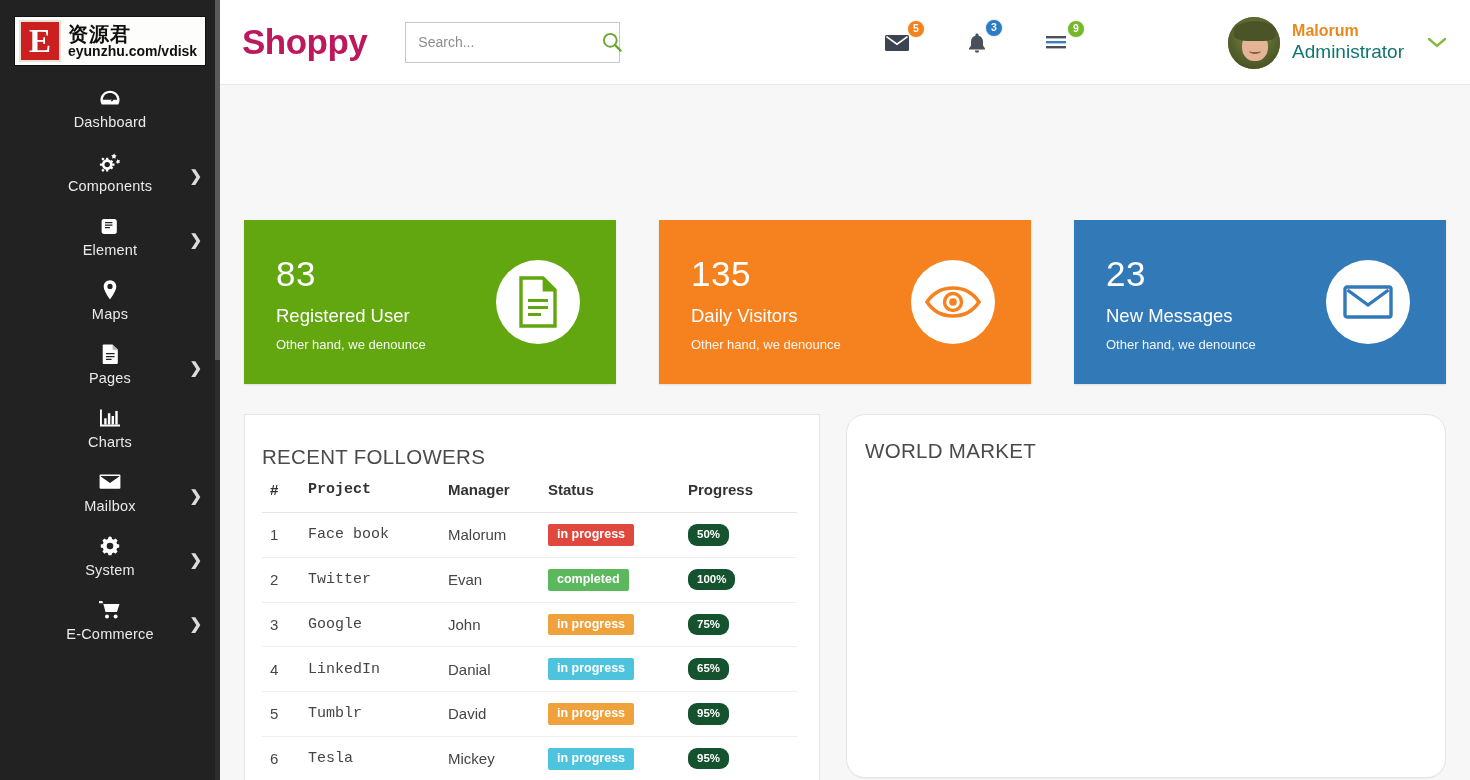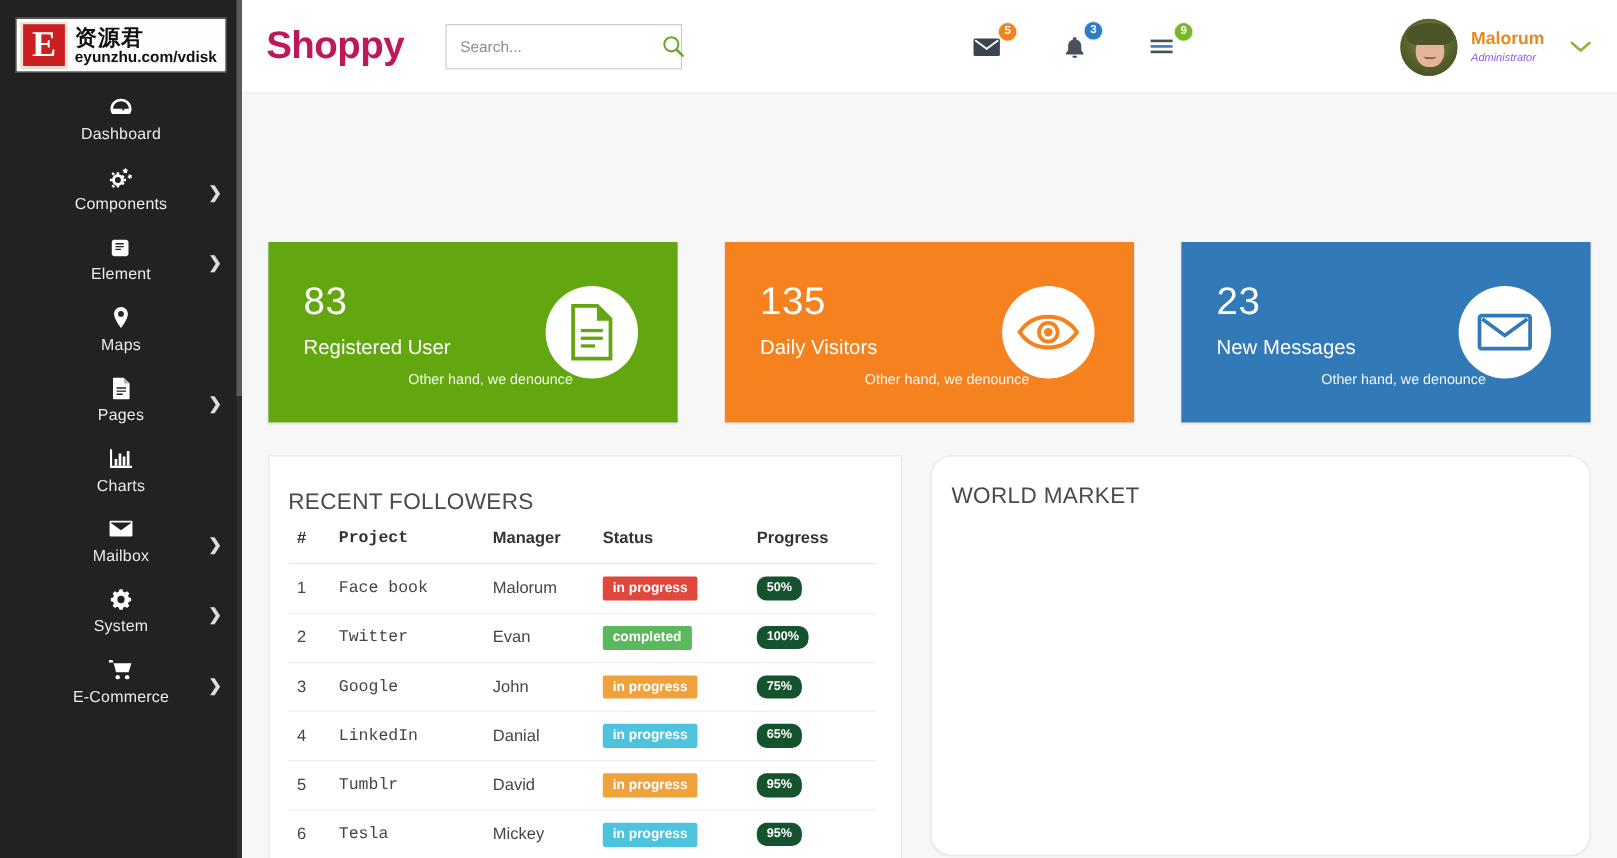--- a/index.html
+++ b/index.html
@@ -166,36 +166,36 @@
     background: #4a5426;
   }
   .avatar .smile {
     position: absolute; left: 21px; top: 31px; width: 12px; height: 6px;
     border-bottom: 2px solid #8d5c43; border-radius: 0 0 50% 50%;
   }
   .pname {
     font-size: 16px; font-weight: bold; color: #e8891d; line-height: 1.2;
   }
   .prole {
-    font-size: 10px; font-style: italic; color: #8b5cf6; line-height: 1.3;
+    font-size: 19px; color: #0f766e; line-height: 1.3;
   }
   .pcaret { color: #87b83b; font-size: 20px; margin-left: 10px; line-height: 0; }
 
   
   .content { padding: 0 24px; position: relative; height: 695px; }
 
   .cards { display: flex; gap: 43px; padding-top: 135px; }
   .card {
     flex: 1; height: 164px; position: relative;
     padding: 36px 0 0 32px; color: #fff;
     box-shadow: 0 1px 2px rgba(0,0,0,.10);
   }
   .card-num { font-size: 35px; font-weight: normal; line-height: 1; letter-spacing: .5px; }
   .card-title { font-size: 18.5px; margin-top: 16px; line-height: 1; }
-  .card-sub { font-size: 13px; margin-top: 11px; opacity: .93; text-align: center; }
+  .card-sub { font-size: 13px; margin-top: 11px; opacity: .93; }
   .card-icon {
     position: absolute; right: 36px; top: 50%;
     transform: translateY(-50%);
     width: 84px; height: 84px; border-radius: 50%;
     background: #ffffff;
     display: flex; align-items: center; justify-content: center;
   }
 
   .panels { display: flex; gap: 26px; margin-top: 30px; }
   .panel {

